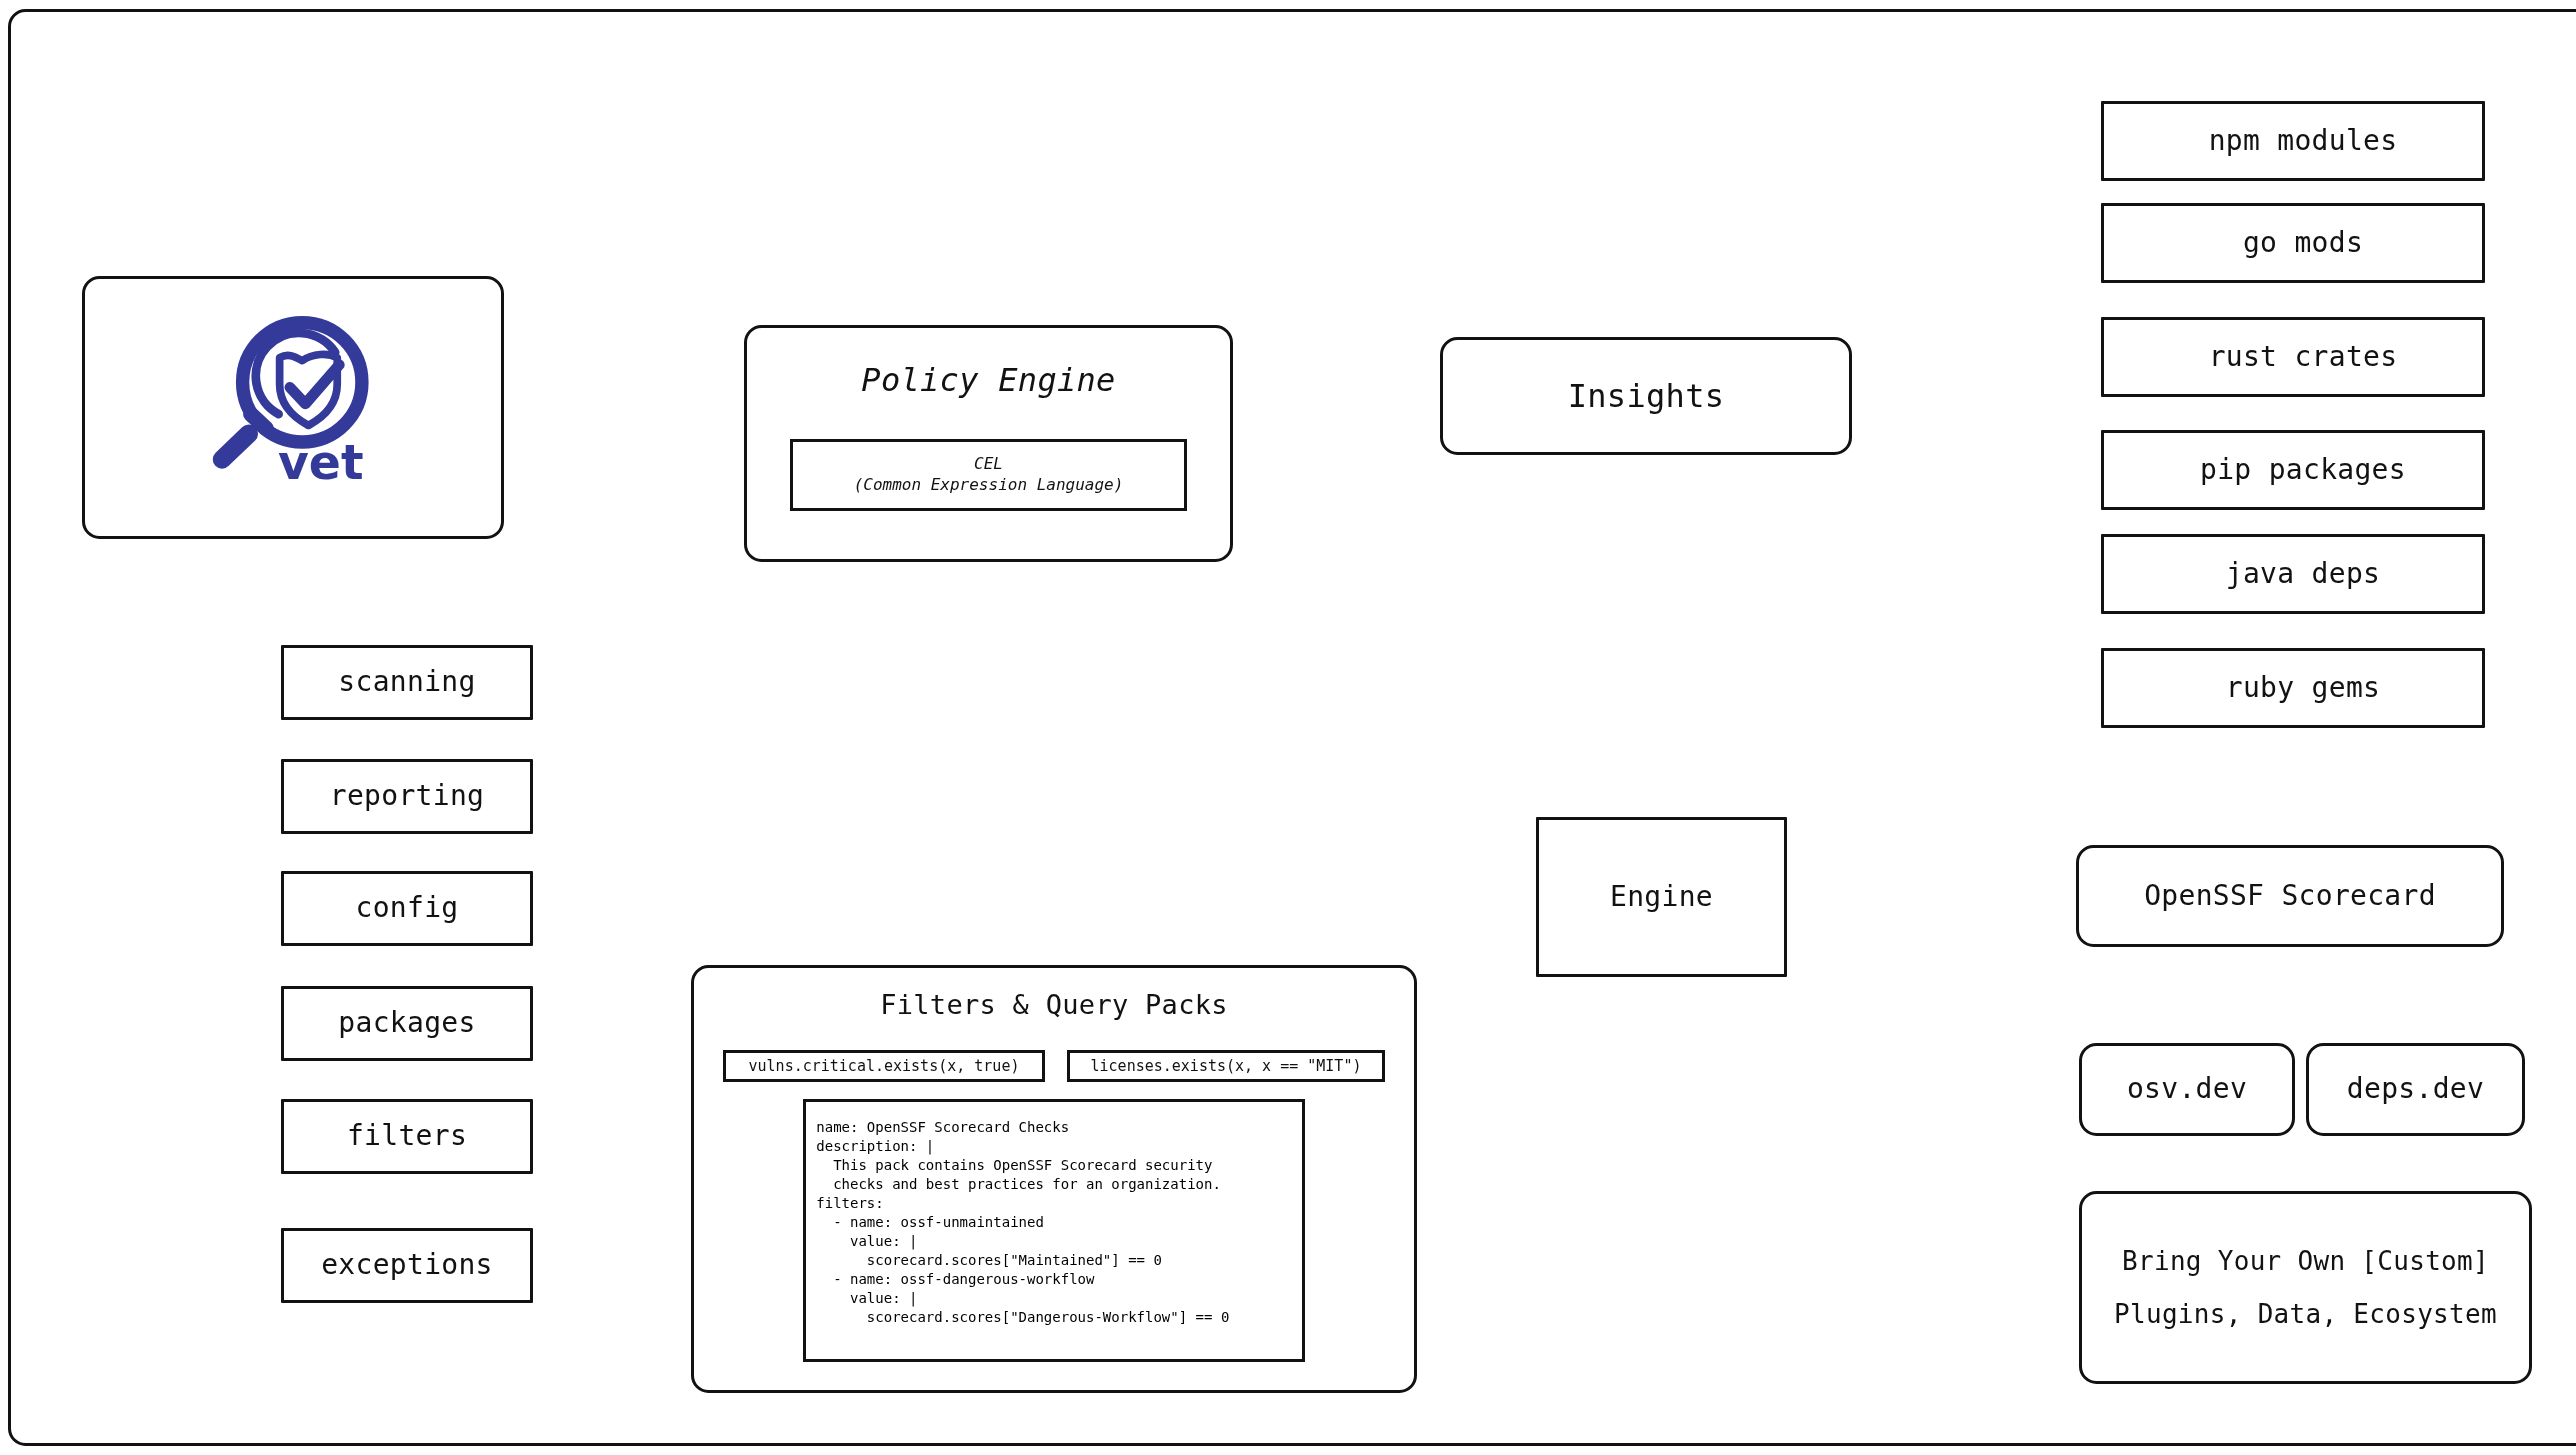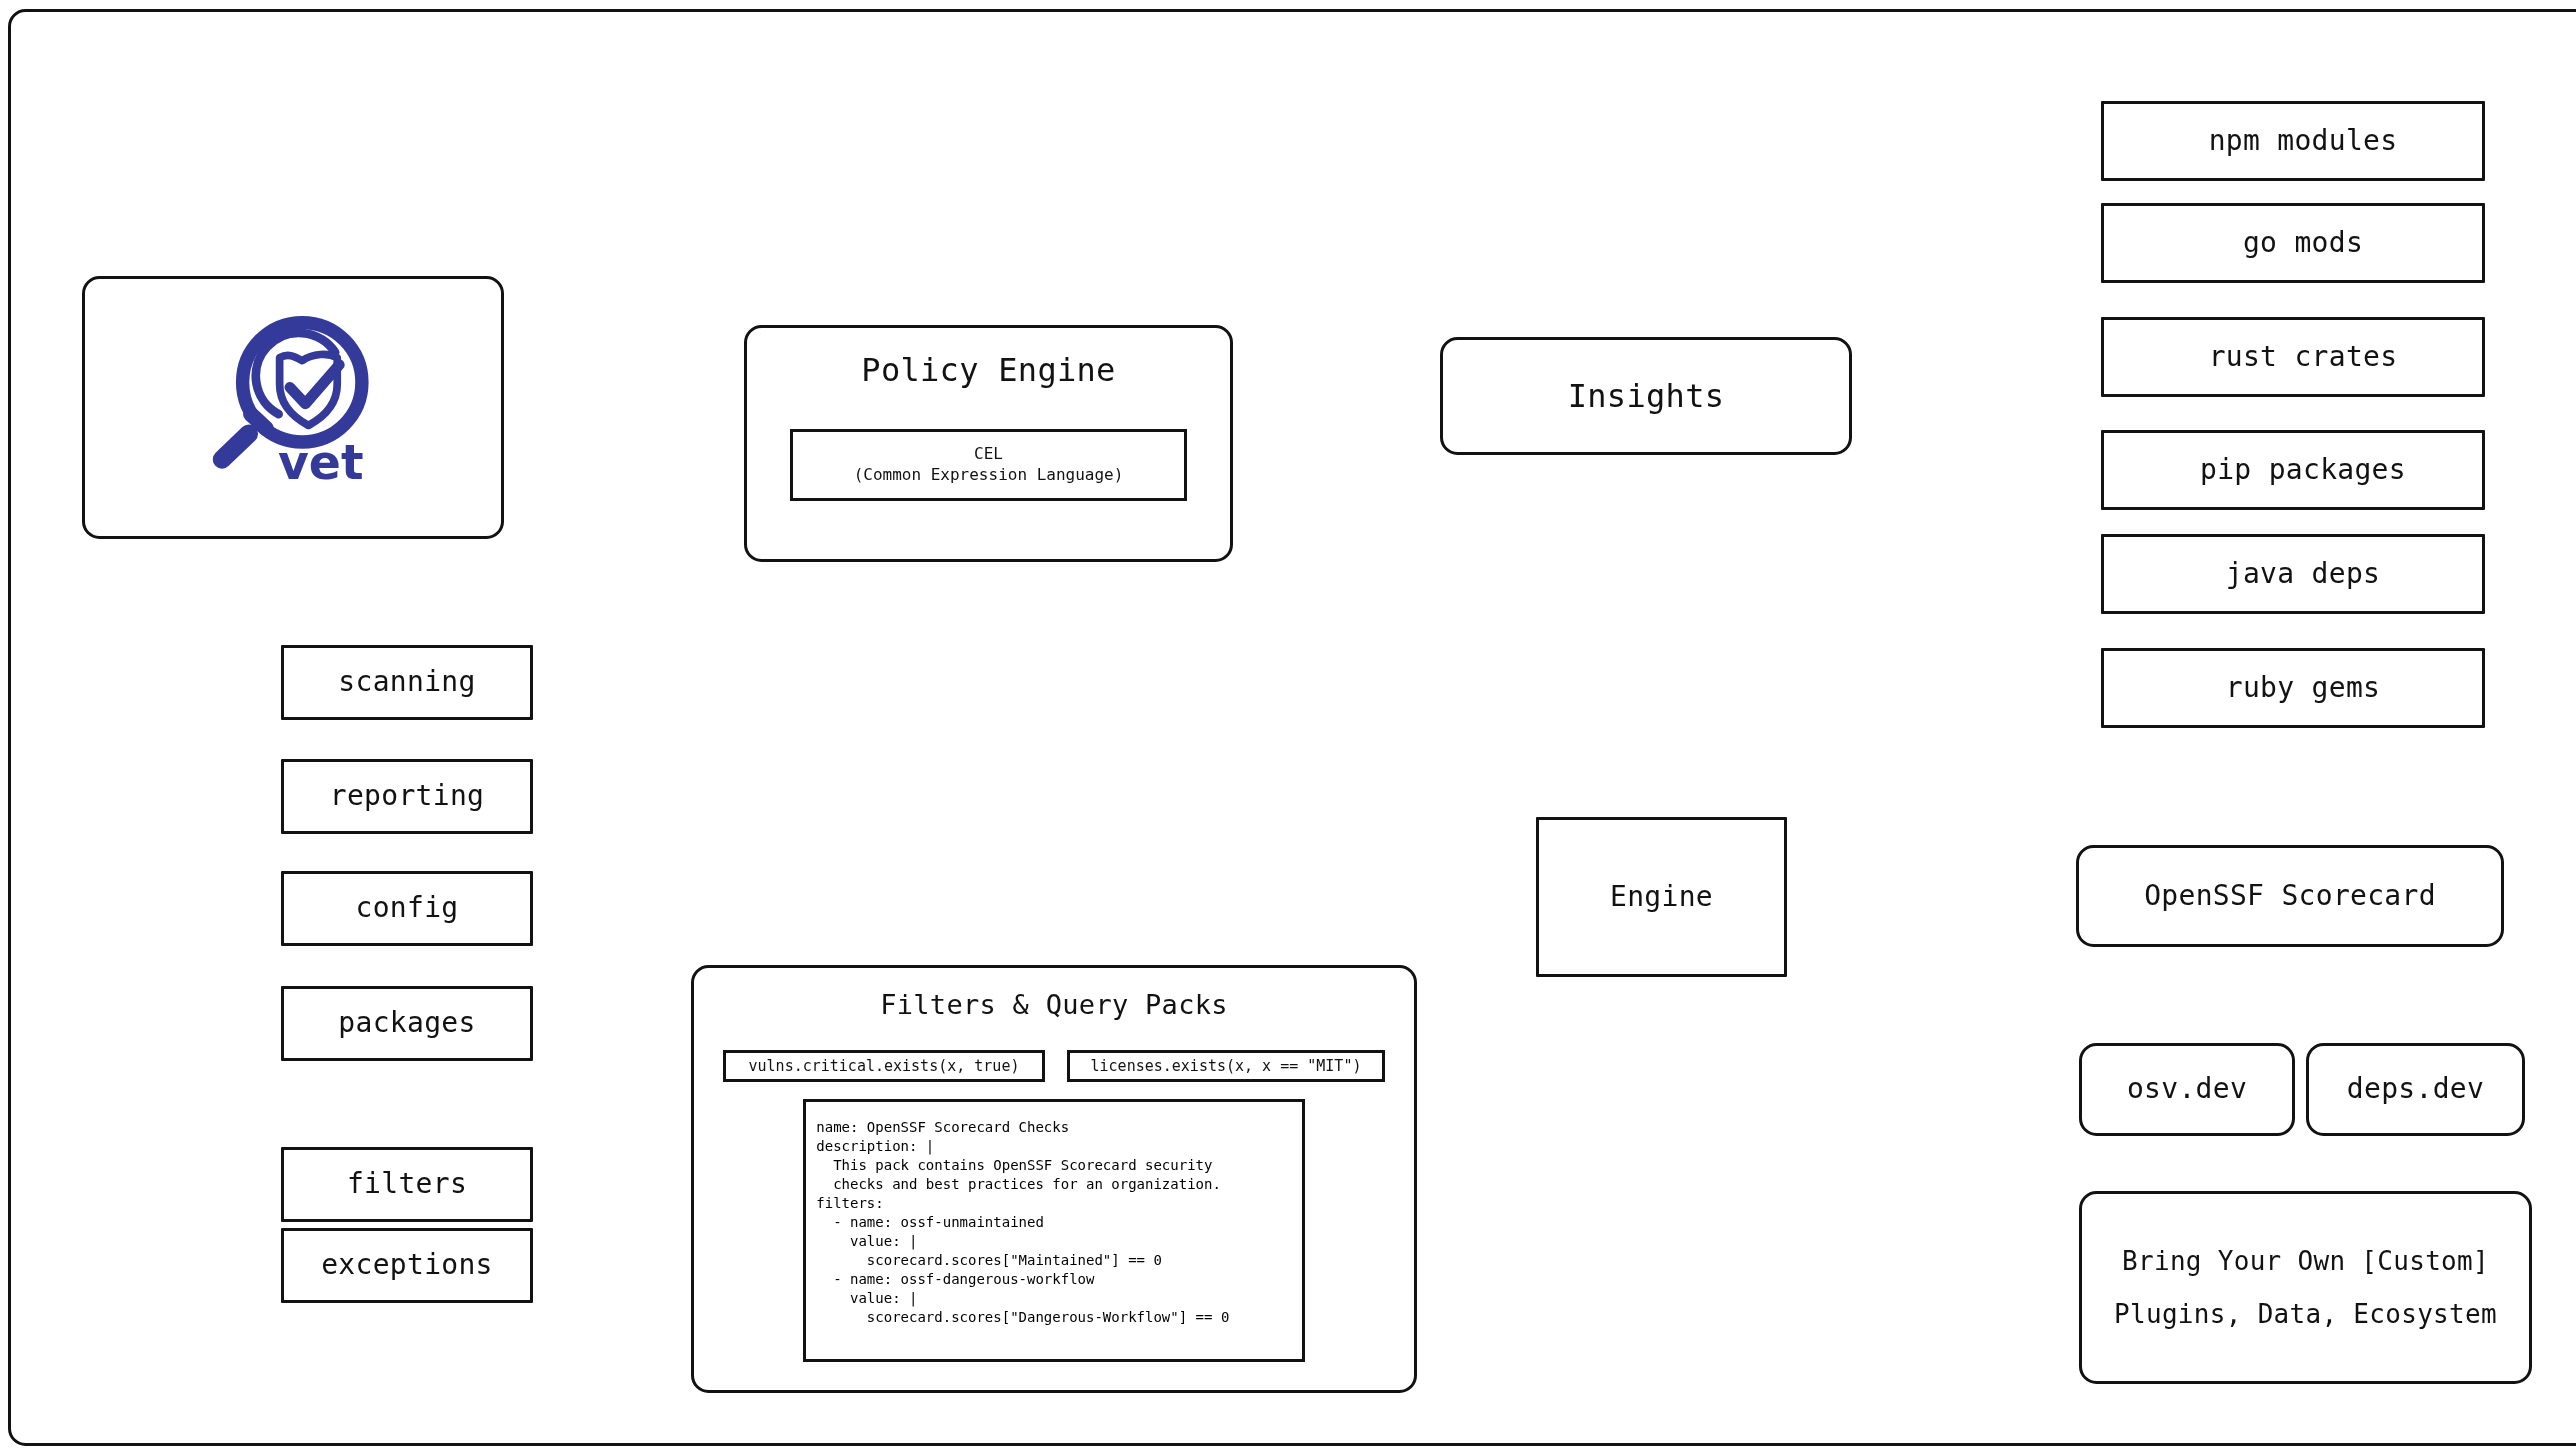--- a/index.html
+++ b/index.html
@@ -36,21 +36,21 @@
   #outer-frame{
     position:absolute;left:7.7px;top:9.3px;width:2606px;height:1437px;
     border:3.6px solid #121212;border-radius:17.5px;box-sizing:border-box;
     background:#ffffff;z-index:1;
   }
 
   #vet-card{left:82px;top:276px;width:422px;height:263px;}
   #vet-logo{width:216px;height:206px;display:block;}
 
   #policy-engine{left:744px;top:325px;width:489px;height:237px;
-     justify-content:flex-start;padding-top:24px;}
+     justify-content:flex-start;padding-top:34px;font-style:italic;}
   #policy-engine .ttl{font-size:32px;}
   #cel-box{
     margin-top:40px;width:397px;height:72px;
     border:3.1px solid #121212;background:#ffffff;
     display:flex;flex-direction:column;align-items:center;justify-content:center;
     font-size:16px;line-height:1.3;box-sizing:border-box;
   }
 
   #insights{left:1440px;top:337px;width:412px;height:118px;}
   #insights .ttl{font-size:32px;}
@@ -79,21 +79,21 @@
   #byo .ttl{font-size:26px;line-height:1.0;}
   #byo .ttl.l2{margin-top:27px;}
 
   
   .feat{width:252px;height:75px;}
   .feat .ttl{font-size:28px;}
   #feat-0{left:281px;top:645px;}
   #feat-1{left:281px;top:759px;}
   #feat-2{left:281px;top:871px;}
   #feat-3{left:281px;top:986px;}
-  #feat-4{left:281px;top:1099px;margin-top:48px;}
+  #feat-4{left:281px;top:1099px;}
   #feat-5{left:281px;top:1228px;}
 
   
   #filters-panel{
     left:691px;top:965px;width:726px;height:428px;
     justify-content:flex-start;align-items:center;padding-top:20.6px;
   }
   #filters-panel .ttl{font-size:27px;}
   .pill-row{display:flex;gap:10.3px;margin-top:30px;width:662px;justify-content:space-between;}
   .pill{

